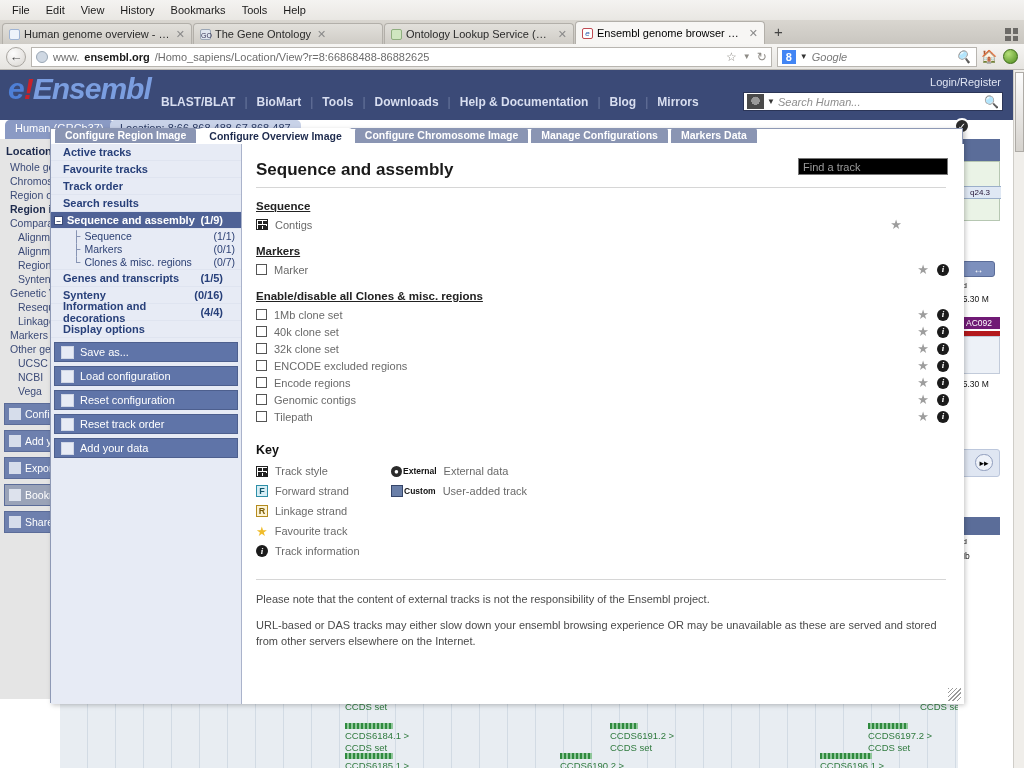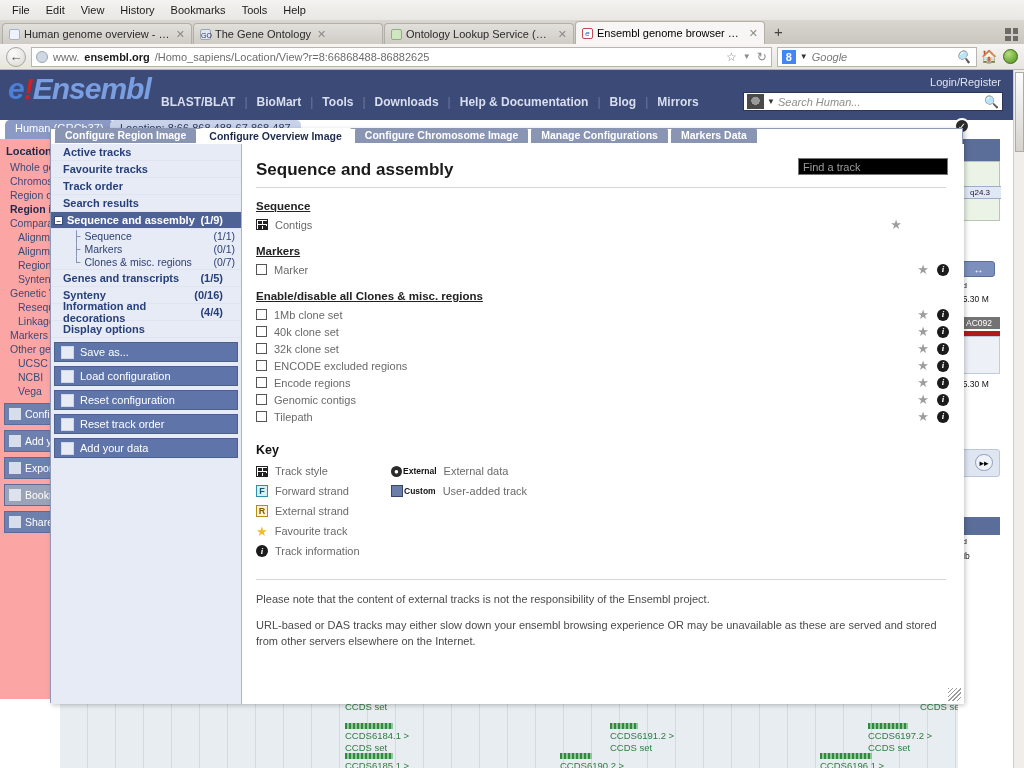--- a/index.html
+++ b/index.html
@@ -95,21 +95,21 @@
   .sitesearch .caret { font-size:8px; color:#333; }
   .sitesearch .ph { font-style:italic; color:#8e8e8e; font-size:11px; }
   .sitesearch .mg { margin-left:auto; color:#333; font-size:12px; font-weight:bold;}
 
   .speciestab { position:absolute; left:5px; top:50px; height:19px; padding:2px 10px 0 10px;
      background:#8a9ac4; color:#fff; font-size:11px; border-radius:5px 5px 0 0; }
   .loctab { position:absolute; left:110px; top:50px; height:19px; padding:2px 10px 0 10px;
      background:#c8d2e8; color:#2a3a63; font-size:11px; border-radius:5px 5px 0 0; }
 
   
-  .leftnav { position:absolute; left:0; top:69px; width:60px; height:560px; background:#fca5a5;
+  .leftnav { position:absolute; left:0; top:69px; width:60px; height:560px; background:#e5e5e5;
      border-right:5px solid #14532d; font-size:10.5px; color:#3b4a77; padding:4px 4px; }
   .leftnav .hdr { font-weight:bold; color:#1d2a4d; padding:2px 0 3px 2px; font-size:11px;}
   .leftnav .it { padding:1px 0 1px 6px; white-space:nowrap; overflow:hidden; }
   .leftnav .it.sub { padding-left:14px; }
   .leftnav .it.cur { font-weight:bold; color:#1d2a4d; }
   .lnbtn { margin-top:5px; background:#6e80ae; color:#fff; font-size:10.5px;
      padding:4px 4px; border:1px solid #5b6c99; white-space:nowrap; overflow:hidden; display:flex; gap:4px; align-items:center;}
   .lnbtn.gray { background:#9aa3b8; }
   .lnico { width:12px;height:12px;background:#e9edf6; flex:0 0 12px; opacity:.85;}
 
@@ -341,21 +341,21 @@
     </div>
 
     <div class="rightstrip">
       <div style="position:absolute;left:0;top:0;width:42px;height:22px;background:#5b6d99"></div>
       <div style="position:absolute;left:0;top:22px;width:42px;height:60px;background:#eaf3e6;border:1px solid #b6c7b2">
         <div style="position:absolute;left:0;top:24px;width:42px;height:13px;background:#dfe8f4;border-top:1px solid #9bafca;border-bottom:1px solid #9bafca;font-size:8px;color:#213;text-align:center;line-height:12px">q24.3</div>
       </div>
       <div style="position:absolute;left:4px;top:122px;width:33px;height:16px;background:#7d90bd;border:1px solid #5b6d99;border-radius:3px;color:#fff;font-size:10px;text-align:center;line-height:15px">↔</div>
       <div style="position:absolute;left:0;top:142px;width:42px;height:12px;font-size:8px;color:#111">nd</div>
       <div style="position:absolute;left:0;top:155px;width:42px;height:11px;font-size:8.5px;color:#111">85.30 M</div>
-      <div style="position:absolute;left:0;top:178px;width:42px;height:12px;background:#737373;color:#fff;font-size:8.5px;text-align:center;line-height:12px">AC092</div>
+      <div style="position:absolute;left:0;top:178px;width:42px;height:12px;background:#701a75;color:#fff;font-size:8.5px;text-align:center;line-height:12px">AC092</div>
       <div style="position:absolute;left:0;top:192px;width:42px;height:5px;background:#b3191d"></div>
       <div style="position:absolute;left:0;top:197px;width:42px;height:38px;background:#edf1f7;border:1px solid #c2cbda"></div>
       <div style="position:absolute;left:0;top:240px;width:42px;height:11px;font-size:8.5px;color:#111">85.30 M</div>
       <div style="position:absolute;left:0;top:310px;width:42px;height:28px;background:#dfe6f2;border:1px solid #bcc7dc;border-radius:3px">
         <span style="position:absolute;left:16px;top:4px;width:18px;height:17px;border:1px solid #8e9cbc;border-radius:9px;background:#eef2f9;font-size:9px;text-align:center;line-height:16px">▸▸</span>
       </div>
       <div style="position:absolute;left:0;top:378px;width:42px;height:18px;background:#5b6d99"></div>
       <div style="position:absolute;left:0;top:398px;width:42px;height:11px;font-size:8px;color:#111">nd</div>
       <div style="position:absolute;left:0;top:412px;width:42px;height:11px;font-size:8.5px;color:#111">Mb</div>
     </div>
@@ -572,21 +572,21 @@
                 <i style="left:6px;top:6px;width:4px;height:3px"></i>
               </span>
               <span class="kl">Track style</span>
             </div>
             <div class="keyrow">
               <span class="kF">F</span>
               <span class="kl">Forward strand</span>
             </div>
             <div class="keyrow">
               <span class="kR">R</span>
-              <span class="kl">External strand</span>
+              <span class="kl">Linkage strand</span>
             </div>
             <div class="keyrow">
               <span class="star fav">★</span>
               <span class="kl">Favourite track</span>
             </div>
             <div class="keyrow">
               <span class="infoico">i</span>
               <span class="kl">Track information</span>
             </div>
           </div>

